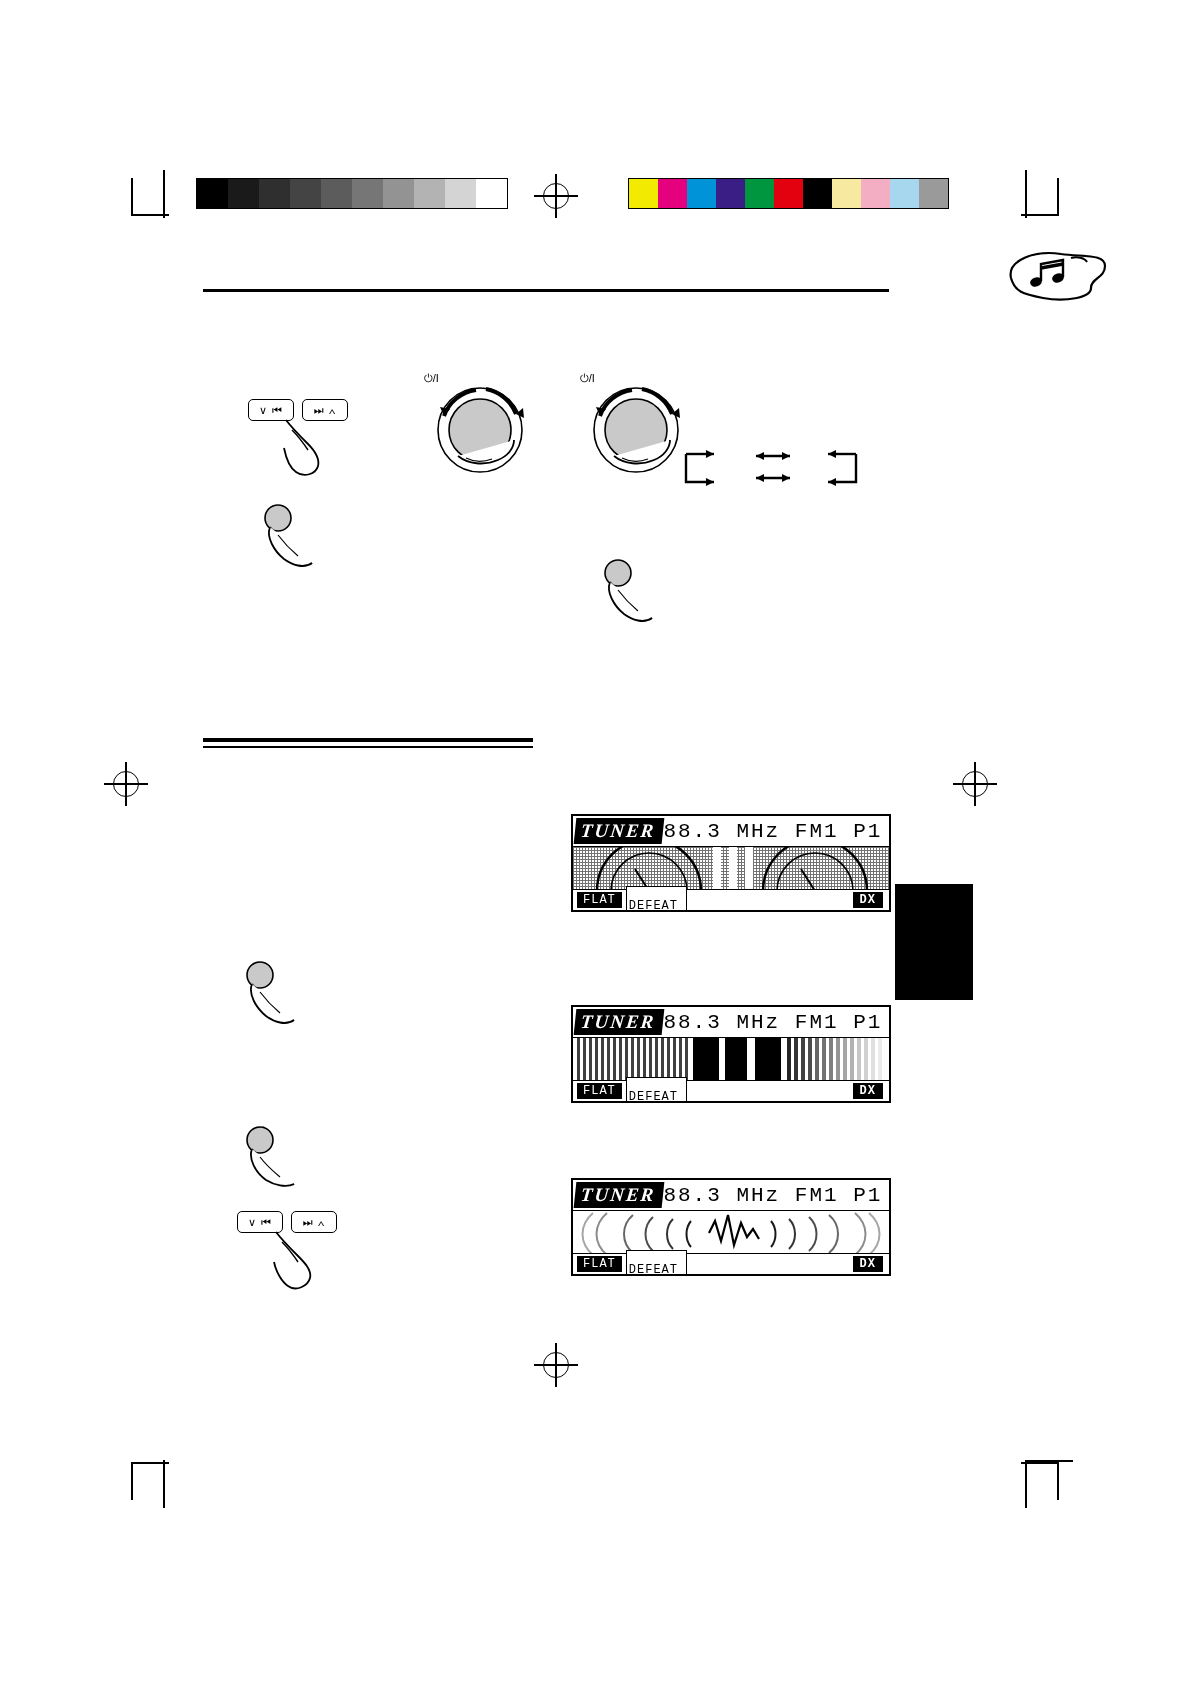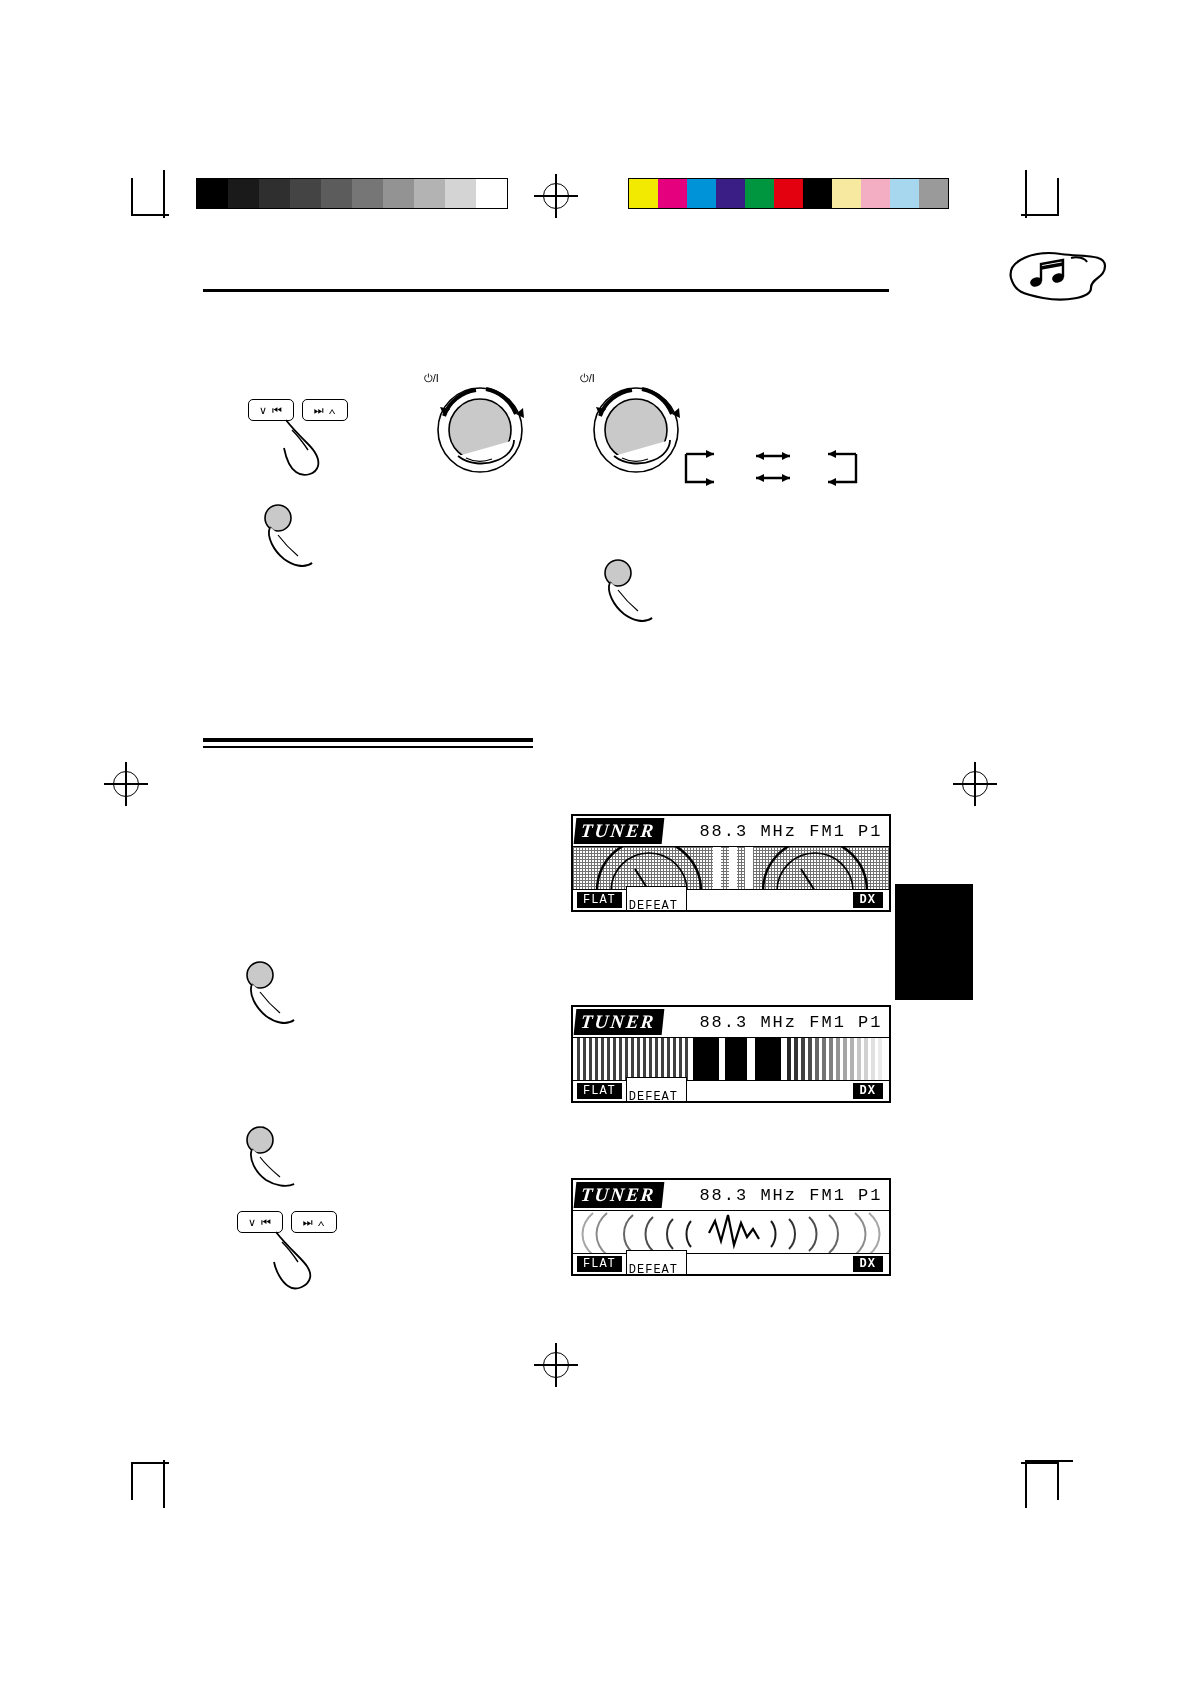--- a/index.html
+++ b/index.html
@@ -116,24 +116,23 @@
     font-size: 19px;
     letter-spacing: 2px;
     padding: 2px 8px 2px 6px;
     margin-left: 2px;
     transform: skewX(-6deg);
   }
   .lcd-freq {
     margin-left: auto;
     margin-right: 10px;
     font-family: "Liberation Mono", monospace;
-    font-size: 17px;
+    font-size: 21px;
     letter-spacing: 2px;
     white-space: nowrap;
-    padding-left: 36px;
   }
   .lcd-mid {
     position: relative;
     background: #fff;
     overflow: hidden;
   }
   .lcd-bottom {
     position: absolute;
     left: 0;
     bottom: 0;

